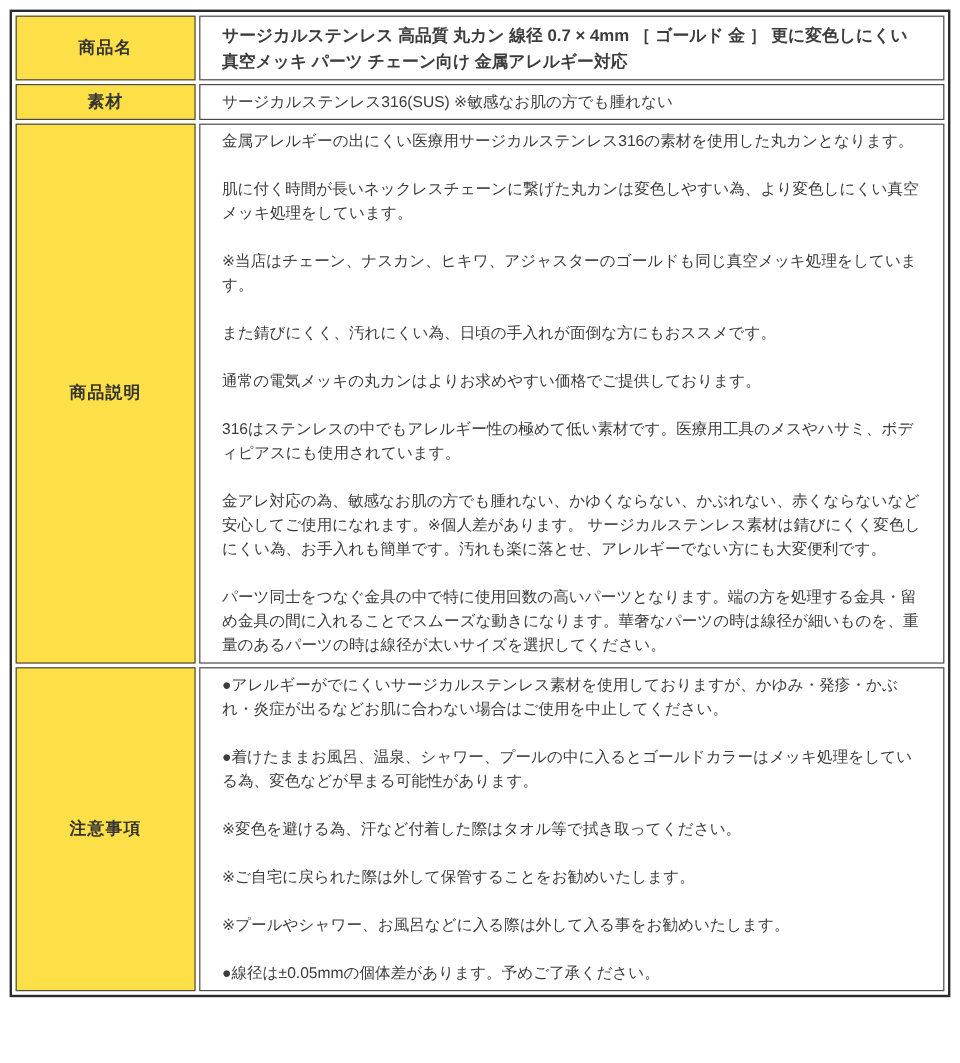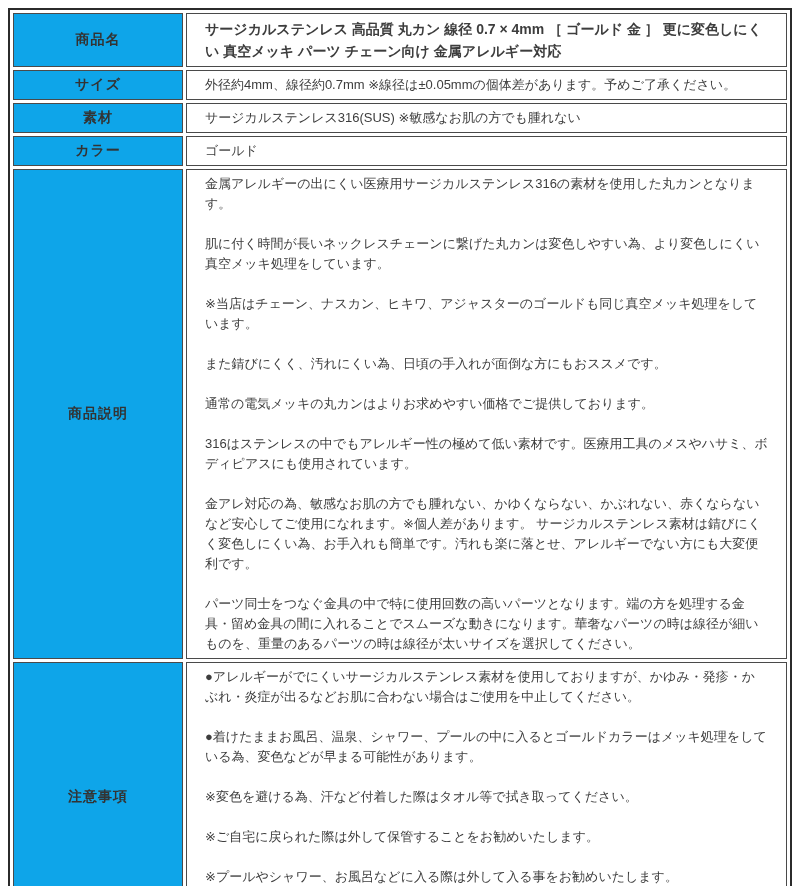--- a/index.html
+++ b/index.html
@@ -23,22 +23,22 @@
     border: 2px solid #2b2b2b;
     background: #ffffff;
   }
   table.spec th,
   table.spec td {
     border: 1px solid #4a4a4a;
     box-sizing: border-box;
     vertical-align: middle;
   }
   table.spec th {
-    width: 170px;
-    background: #0ea5e9;
+    width: 150px;
+    background: #fde047;
     font-weight: bold;
     font-size: 14px;
     text-align: center;
     padding: 4px 6px;
     color: #333333;
     letter-spacing: 1px;
   }
   table.spec td {
     background: #ffffff;
     font-size: 13px;
@@ -57,30 +57,22 @@
 <body>
 
 <div class="page">
   <table class="spec">
     <tbody>
       <tr>
         <th>商品名</th>
         <td class="title-cell">サージカルステンレス 高品質 丸カン 線径 0.7 × 4mm ［ ゴールド 金 ］ 更に変色しにくい 真空メッキ パーツ チェーン向け 金属アレルギー対応</td>
       </tr>
       <tr>
-        <th>サイズ</th>
-        <td>外径約4mm、線径約0.7mm ※線径は±0.05mmの個体差があります。予めご了承ください。</td>
-      </tr>
-      <tr>
         <th>素材</th>
         <td>サージカルステンレス316(SUS) ※敏感なお肌の方でも腫れない</td>
-      </tr>
-      <tr>
-        <th>カラー</th>
-        <td>ゴールド</td>
       </tr>
       <tr>
         <th>商品説明</th>
         <td>金属アレルギーの出にくい医療用サージカルステンレス316の素材を使用した丸カンとなります。
 
 肌に付く時間が長いネックレスチェーンに繋げた丸カンは変色しやすい為、より変色しにくい真空メッキ処理をしています。
 
 ※当店はチェーン、ナスカン、ヒキワ、アジャスターのゴールドも同じ真空メッキ処理をしています。
 
 また錆びにくく、汚れにくい為、日頃の手入れが面倒な方にもおススメです。

